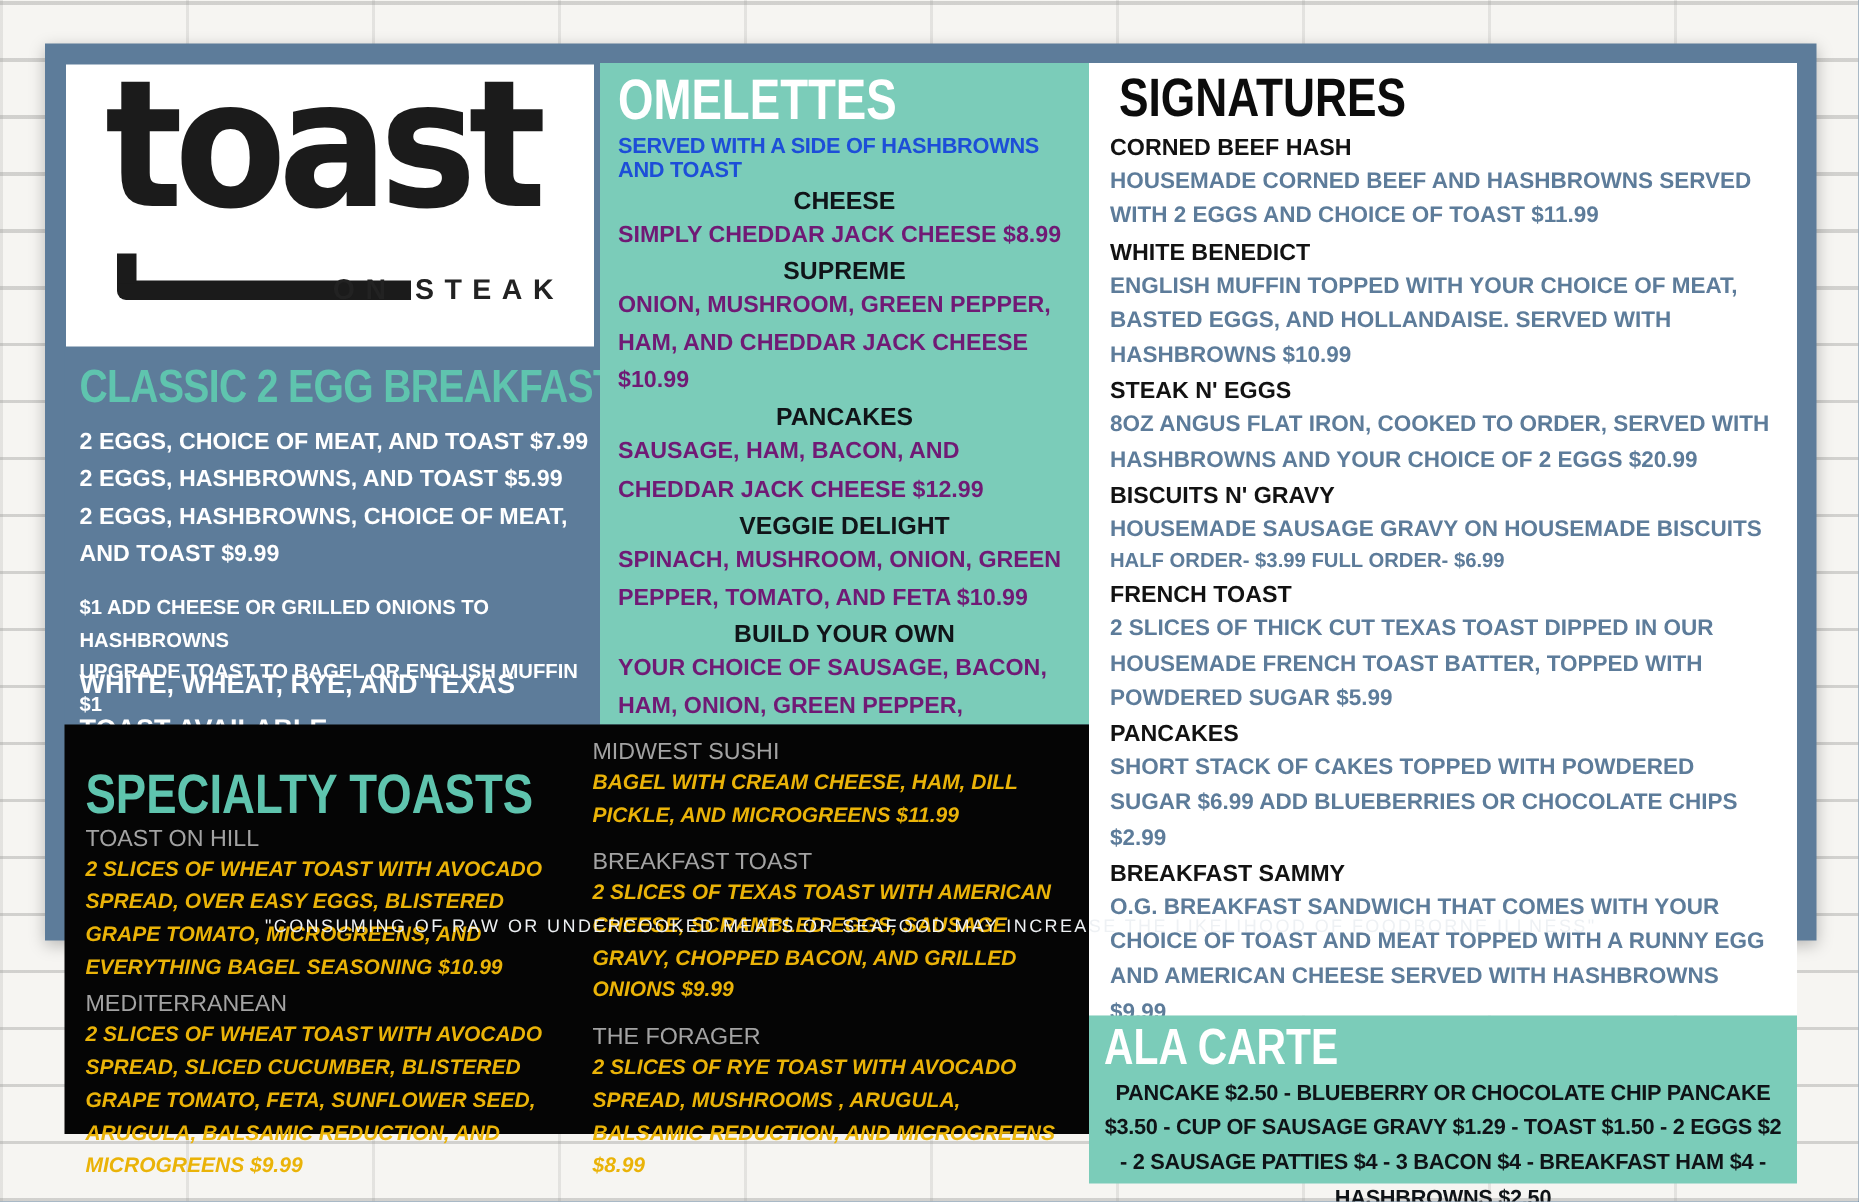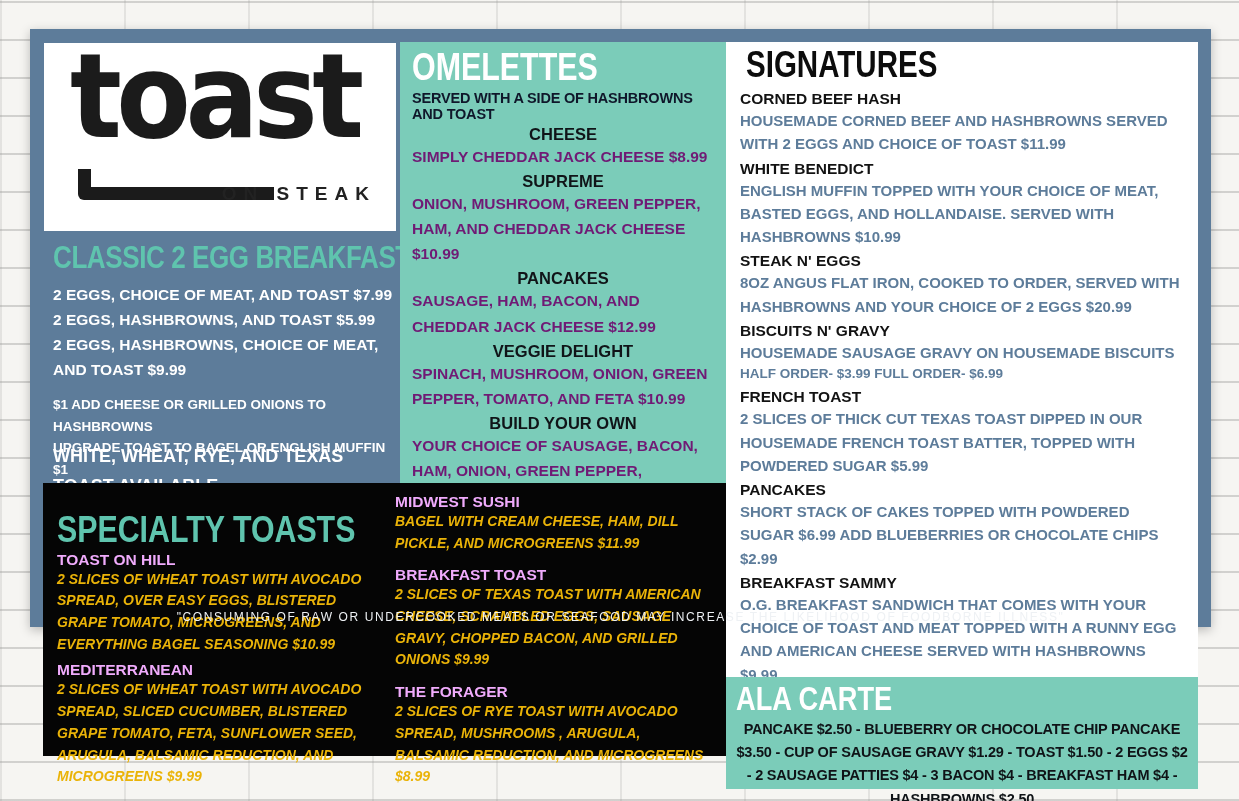--- a/index.html
+++ b/index.html
@@ -43,21 +43,21 @@
   .classic-items { position: absolute; left: 10px; top: 240px; width: 340px; color: #ffffff; font-size: 15.5px; font-weight: 700; line-height: 1.62; }
   .classic-notes { position: absolute; left: 10px; top: 352px; width: 345px; color: #ffffff; font-size: 13.5px; font-weight: 700; line-height: 1.6; }
   .classic-avail { position: absolute; left: 10px; top: 400px; width: 340px; color: #ffffff; font-size: 18px; font-weight: 700; line-height: 1.65; }
 
   
   .mid-col { left: 370px; top: 13px; width: 326px; height: 441px; background: #7bccb9; padding: 4px 12px; }
   .big-title-white {
     font-size: 38px; font-weight: 800; color: #ffffff; letter-spacing: 0;
     transform: scaleX(0.8); transform-origin: left center; white-space: nowrap;
   }
-  .om-subtitle { font-size: 14.5px; font-weight: 800; color: #0f172a; margin-top: 1px; letter-spacing: -0.2px; }
+  .om-subtitle { font-size: 14.5px; font-weight: 800; color: #1d4ed8; margin-top: 1px; letter-spacing: -0.2px; }
   .om-item-name { font-size: 16.5px; font-weight: 800; color: #101418; margin-top: 3px; text-align: center; }
   .om-item-desc { font-size: 15.5px; font-weight: 700; color: #701a75; line-height: 1.62; }
 
   
   .right-col { left: 696px; top: 13px; width: 472px; height: 635px; background: #ffffff; padding: 2px 14px; }
   .sig-title {
     font-size: 36px; font-weight: 800; color: #0c0c0c; letter-spacing: 0;
     transform: scaleX(0.82); transform-origin: left center; white-space: nowrap; margin-left: 6px;
   }
   .sig-item { margin-top: 4px; }
@@ -67,21 +67,21 @@
 
   
   .black-sec { left: 13px; top: 454px; width: 683px; height: 273px; background: #050505; padding: 2px 14px; }
   .spec-title {
     font-size: 37px; font-weight: 800; color: #5fc4ae;
     transform: scaleX(0.82); transform-origin: left center; white-space: nowrap;
   }
   .spec-cols { display: flex; gap: 18px; align-items: flex-end; }
   .spec-col-1 { width: 320px; }
   .spec-col-2 { width: 317px; padding-top: 2px; }
-  .spec-name { font-size: 15.5px; font-weight: 700; color: #f0abfc; margin-top: 6px; }
+  .spec-name { font-size: 15.5px; font-weight: 400; color: #a3a3a3; margin-top: 6px; }
   .spec-desc { font-size: 14px; font-weight: 700; color: #eab308; line-height: 1.55; font-style: italic; }
 
   
   .alacarte { left: 696px; top: 648px; width: 472px; height: 112px; background: #7bccb9; padding: 2px 10px; }
   .alacarte .big-title-white { font-size: 34px; }
   .ala-body { font-size: 14.5px; font-weight: 800; color: #0f1317; line-height: 1.6; text-align: center; margin-top: 0px; letter-spacing: -0.2px; }
 
   
   .footer-band { position: absolute; left: 0; bottom: 0; width: 100%; height: 21px; display: flex; align-items: center; justify-content: center; }
   .footer-text { color: #eef1f4; font-size: 12px; font-weight: 400; letter-spacing: 1.6px; font-family: "Liberation Sans", sans-serif; }

